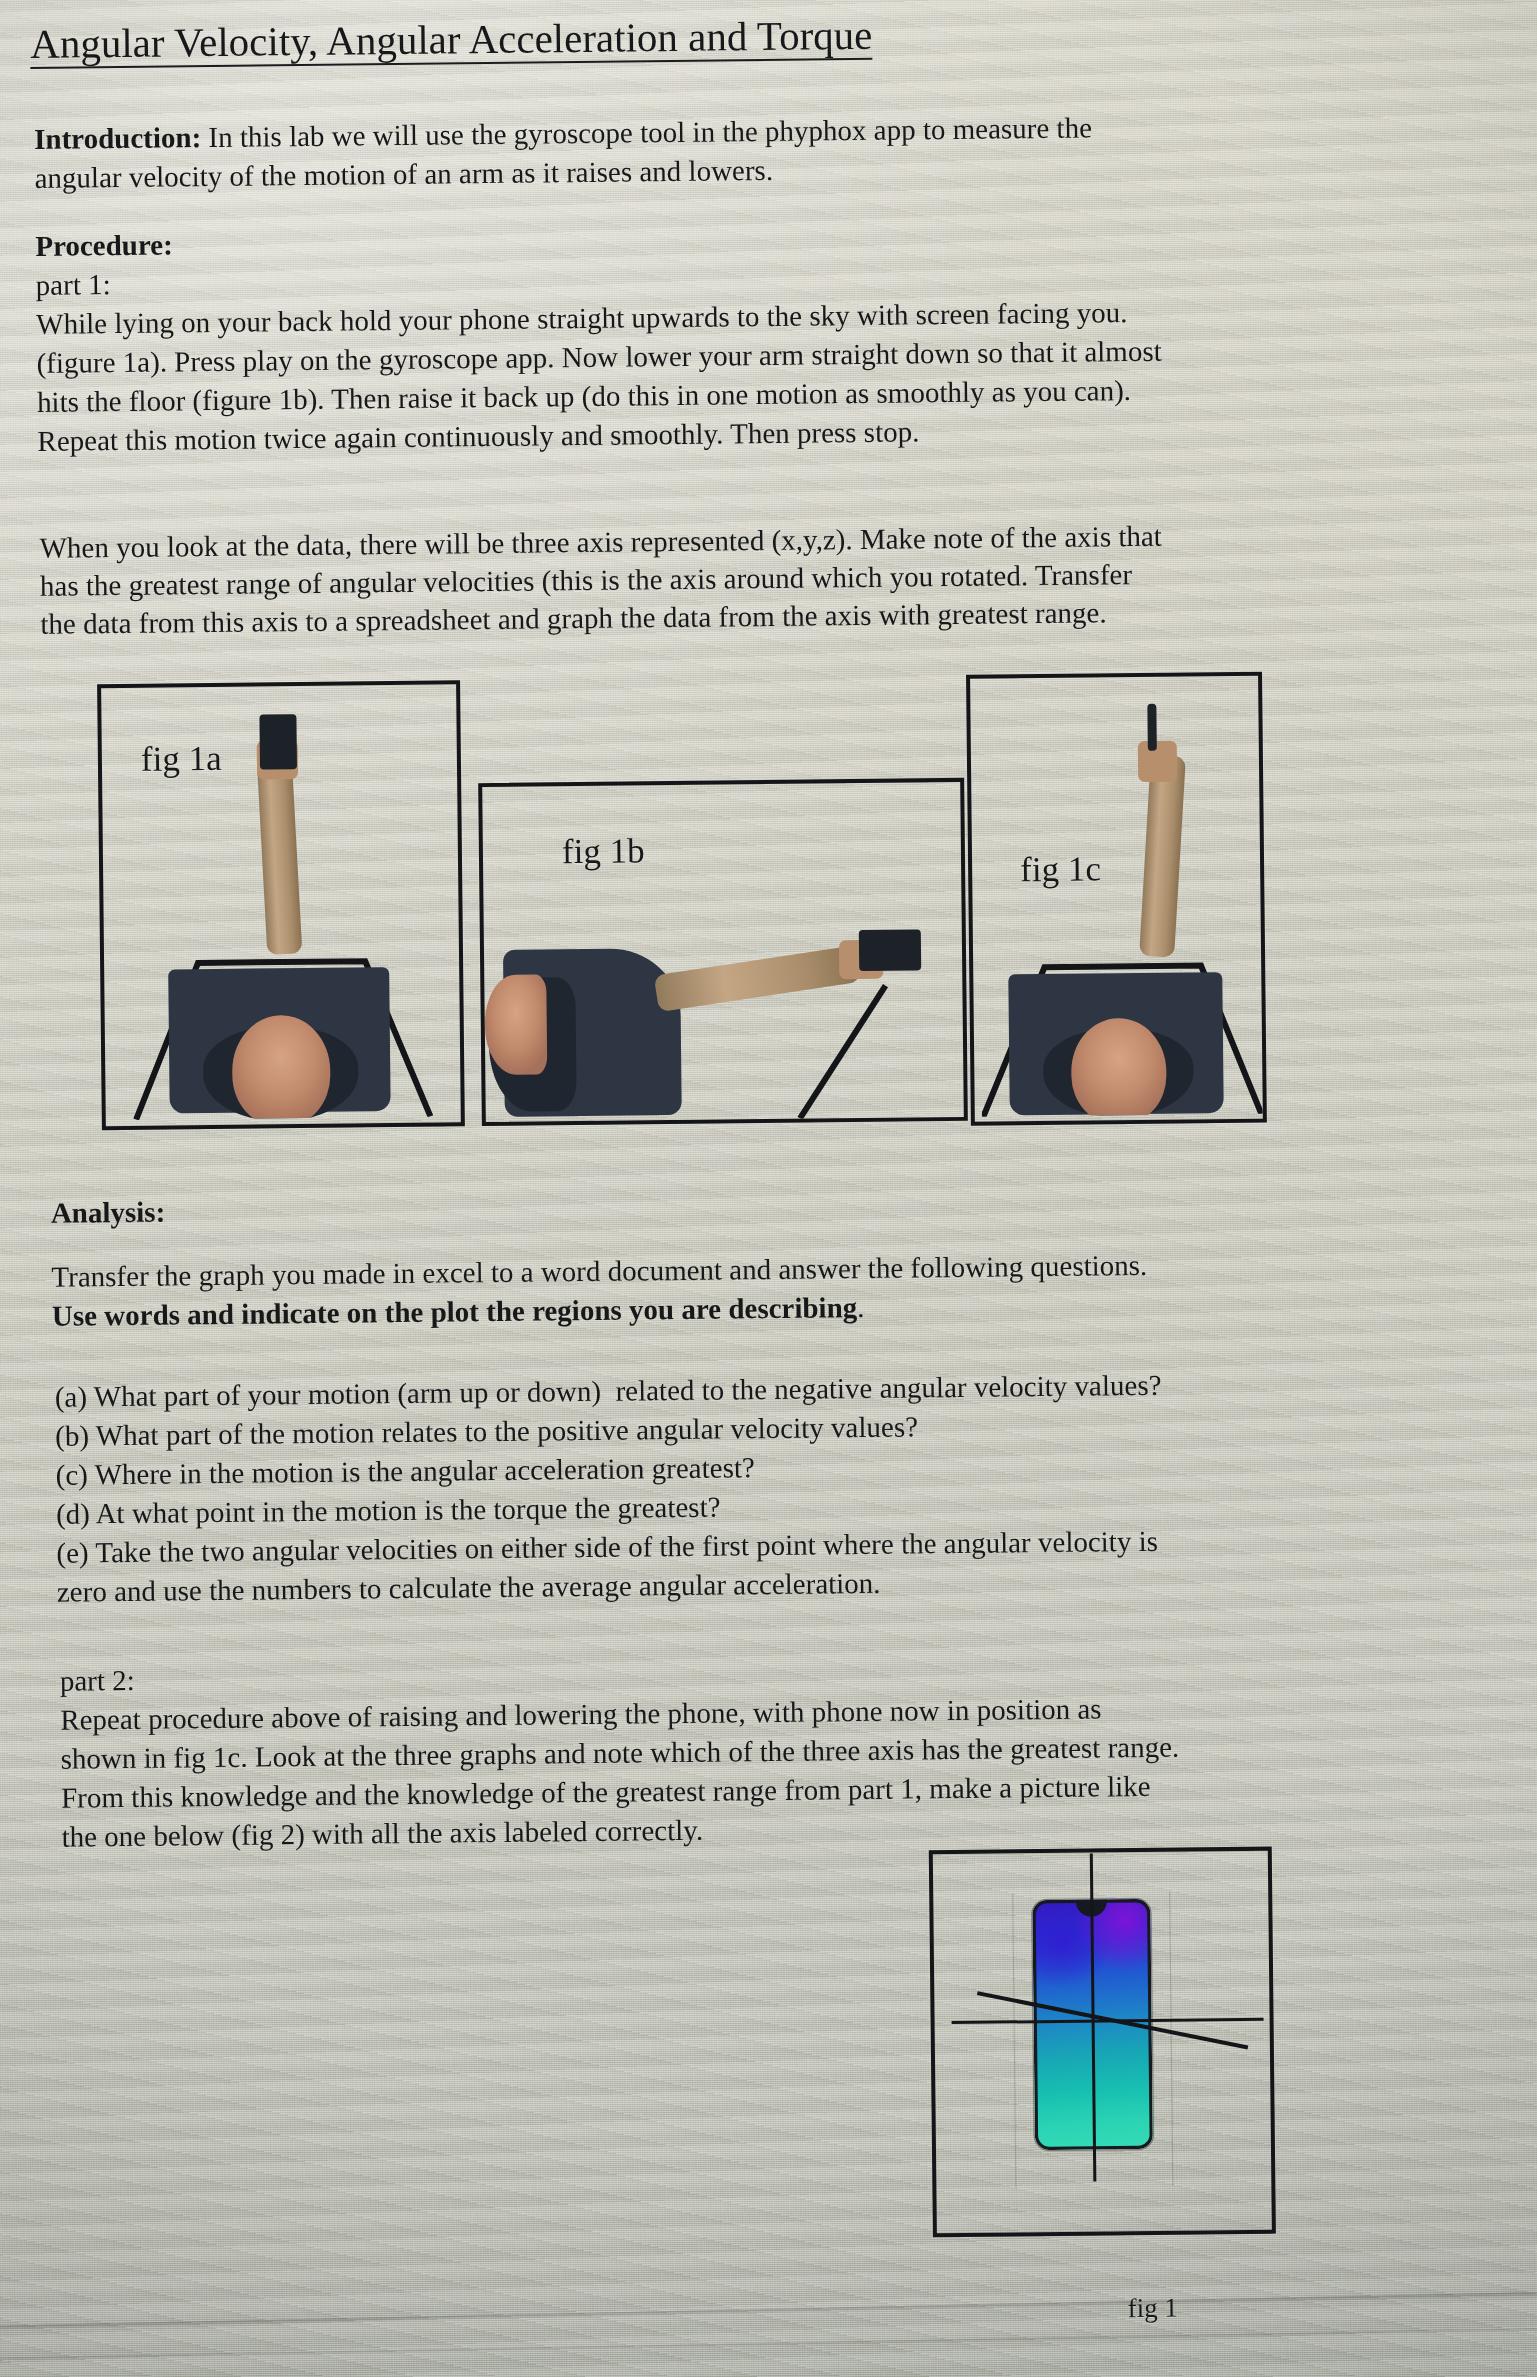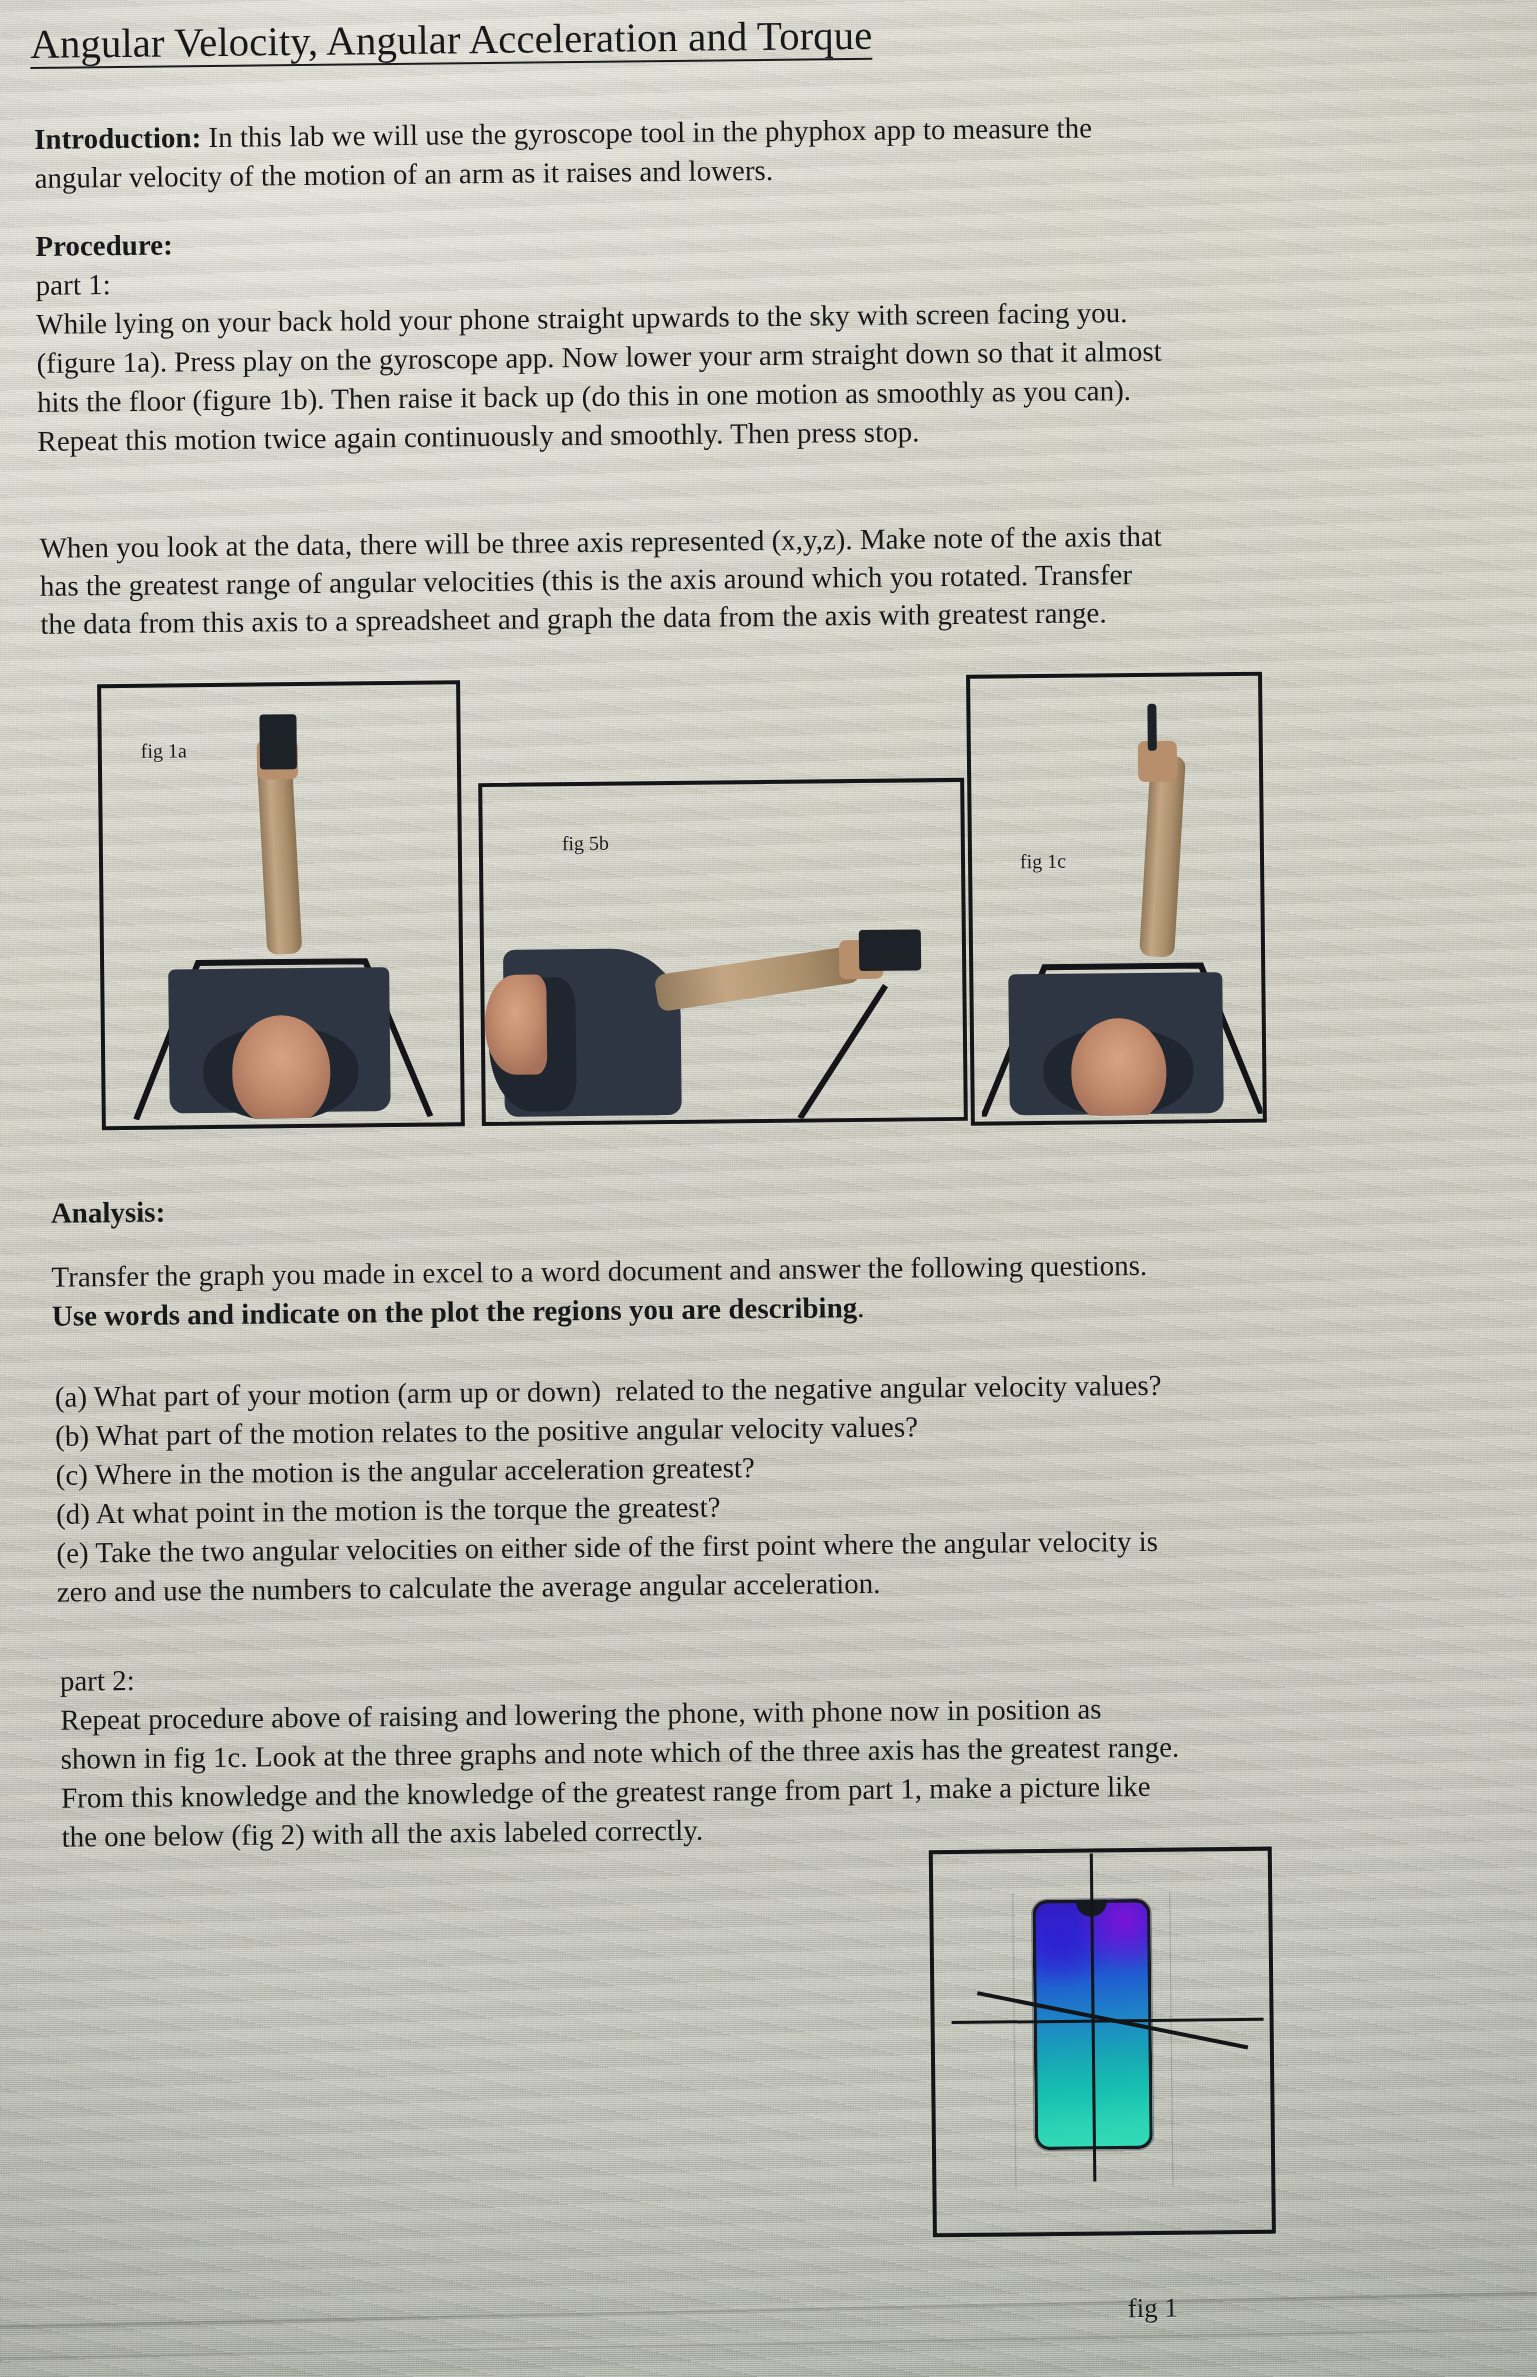--- a/index.html
+++ b/index.html
@@ -103,21 +103,21 @@
   .figbox{
     position:absolute;
     border:4.7px solid #141518;
     background:transparent;
     box-shadow:0 0 0 0.7px rgba(255,255,255,0.18);
     overflow:visible;
   }
   .figcap{
     position:absolute;
     font-family:"Liberation Serif","DejaVu Serif",serif;
-    font-size:20px;
+    font-size:35px;
     color:#17181a;
     text-shadow:0 0.7px 0 rgba(255,255,255,0.35);
     white-space:pre;
   }
   
   .photo{position:absolute;overflow:hidden;}
   .torso{
     position:absolute;
     background:#2d3642;
     border-radius:6.7px 6.7px 14.7px 14.7px;
@@ -232,21 +232,21 @@
         <svg width="478" height="214" style="position:absolute;left:0;top:0;" viewBox="0 0 715 320">
           <polyline points="470,315 600,118" fill="none" stroke="#141518" stroke-width="9"></polyline>
         </svg>
         <div class="torso" style="left:19px;top:39px;width:177px;height:167px;border-radius:12px 40% 13.4px 13.4px;"></div>
         <div class="hair" style="left:4px;top:67px;width:87px;height:134px;border-radius:50% 22% 22% 50%;"></div>
         <div class="head" style="left:0px;top:64px;width:62px;height:100px;border-radius:50% 18% 18% 50%;"></div>
         <div class="arm" style="left:171px;top:52px;width:204px;height:37px;transform:rotate(-8deg);border-radius:10.7px;"></div>
         <div class="handblk" style="left:355px;top:33px;width:44px;height:39px;"></div>
         <div class="phoneblk" style="left:375px;top:23px;width:62px;height:41px;"></div>
       </div>
-      <div class="figcap" style="left:79px;top:46px;">fig 5b</div>
+      <div class="figcap" style="left:79px;top:46px;">fig 1b</div>
     </div>
 
     <div class="figbox" style="left:969px;top:677px;width:288px;height:443px;">
       <div class="photo" style="left:6.7px;top:261px;width:281px;height:177px;">
         <svg width="281" height="181" style="position:absolute;left:0;top:0;" viewBox="0 0 420 270">
           <polyline points="2,265 96,42 330,42 418,265" fill="none" stroke="#141518" stroke-width="9"></polyline>
         </svg>
         <div class="torso" style="left:28px;top:35px;width:214px;height:141px;"></div>
         <div class="hair" style="left:62px;top:91px;width:150px;height:88px;border-radius:44% 44% 50% 50%;"></div>
         <div class="head" style="left:90px;top:80px;width:95px;height:106px;"></div>

